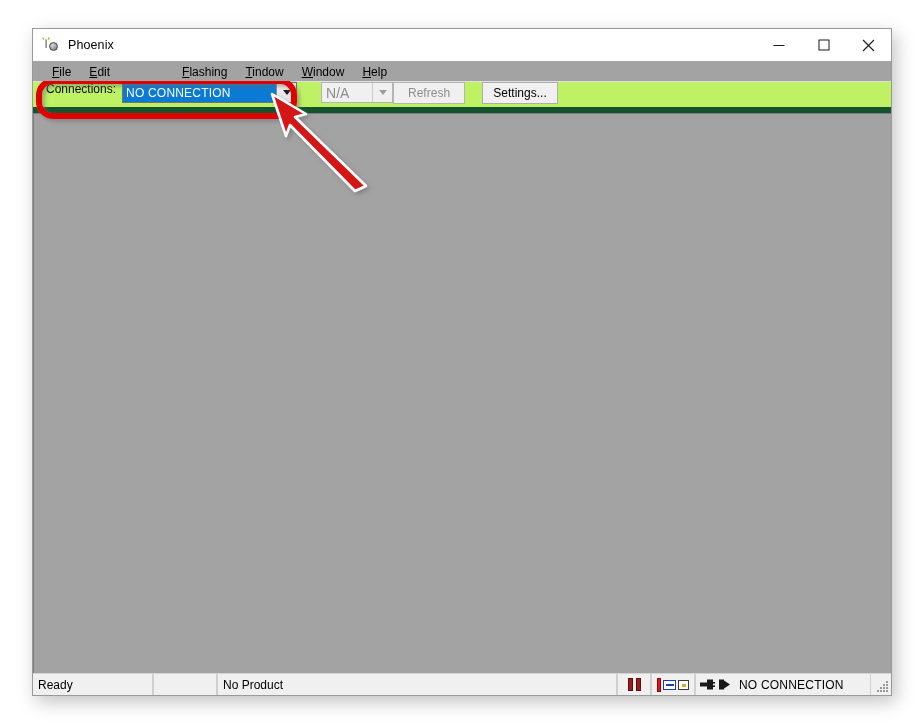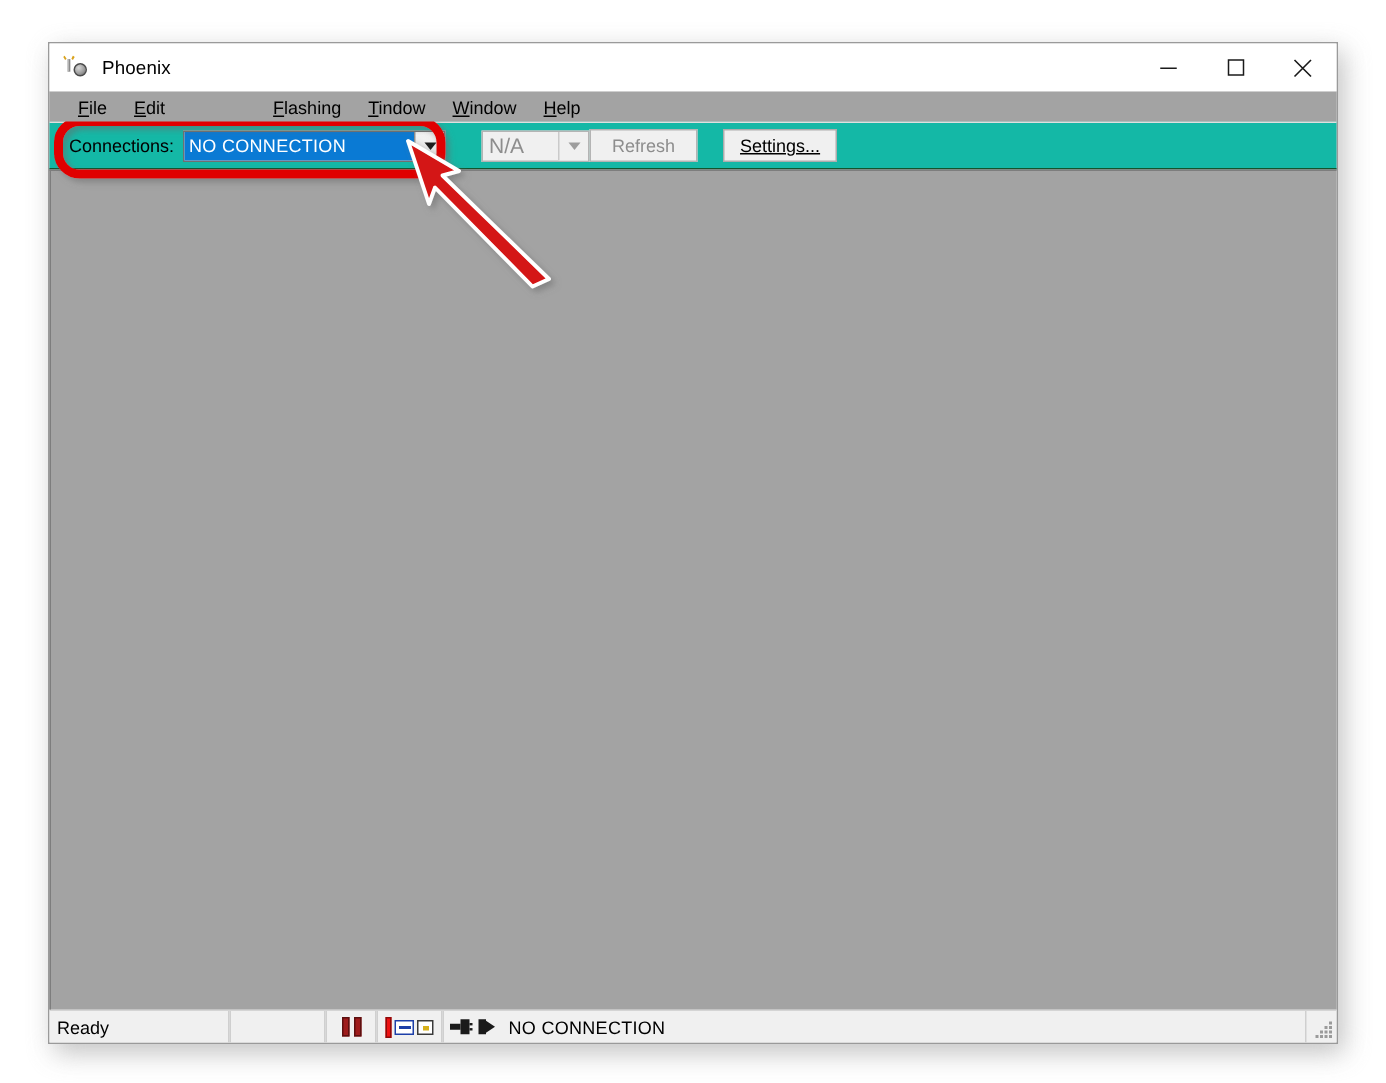--- a/index.html
+++ b/index.html
@@ -121,25 +121,25 @@
     white-space: nowrap;
     cursor: default;
   }
   .menu-item .ul { text-decoration: underline; }
   .menu-spacer { width: 54px; }
 
   
   #toolbar {
     height: 32px;
     min-height: 32px;
-    background: #14b8a6;
+    background: #bef264;
     border-top: 1px solid #dfdfdf;
-    border-bottom: 1px solid #14532d;
-    display: flex;
-    align-items: center;
+    border-bottom: 6px solid #14532d;
+    display: flex;
+    align-items: flex-start;
     padding-left: 13px;
     box-sizing: border-box;
     position: relative;
   }
 
   #connections-label {
     font-size: 12px;
     color: #000000;
     margin-right: 6px;
     white-space: nowrap;
@@ -232,21 +232,20 @@
   #refresh-button {
     width: 72px;
     margin-left: 0;
   }
   #settings-button {
     width: 76px;
     margin-left: 17px;
     color: #000000;
     border: 1px solid #adadad;
     background: #f0f0f0;
-    text-decoration: underline;
   }
 
   
   #client-area {
     flex: 1;
     background: #a3a3a3;
     border-top: 1px solid #7d7d7d;
     border-left: 1px solid #7d7d7d;
     position: relative;
   }
@@ -425,20 +424,21 @@
 
       <div class="tb-button" id="refresh-button">Refresh</div>
       <div class="tb-button" id="settings-button">Settings...</div>
     </div>
 
     <div id="client-area"></div>
 
     <div id="status-bar">
       <div class="sb-pane" id="sb-ready">Ready</div>
       <div class="sb-pane" id="sb-blank"></div>
+      <div class="sb-pane" id="sb-product">No Product</div>
 
       <div class="sb-pane" id="sb-pause">
         <div class="pause-icon">
           <span></span>
             <span></span>
         </div>
       </div>
 
       <div class="sb-pane" id="sb-mode">
         <div class="mode-icon">

